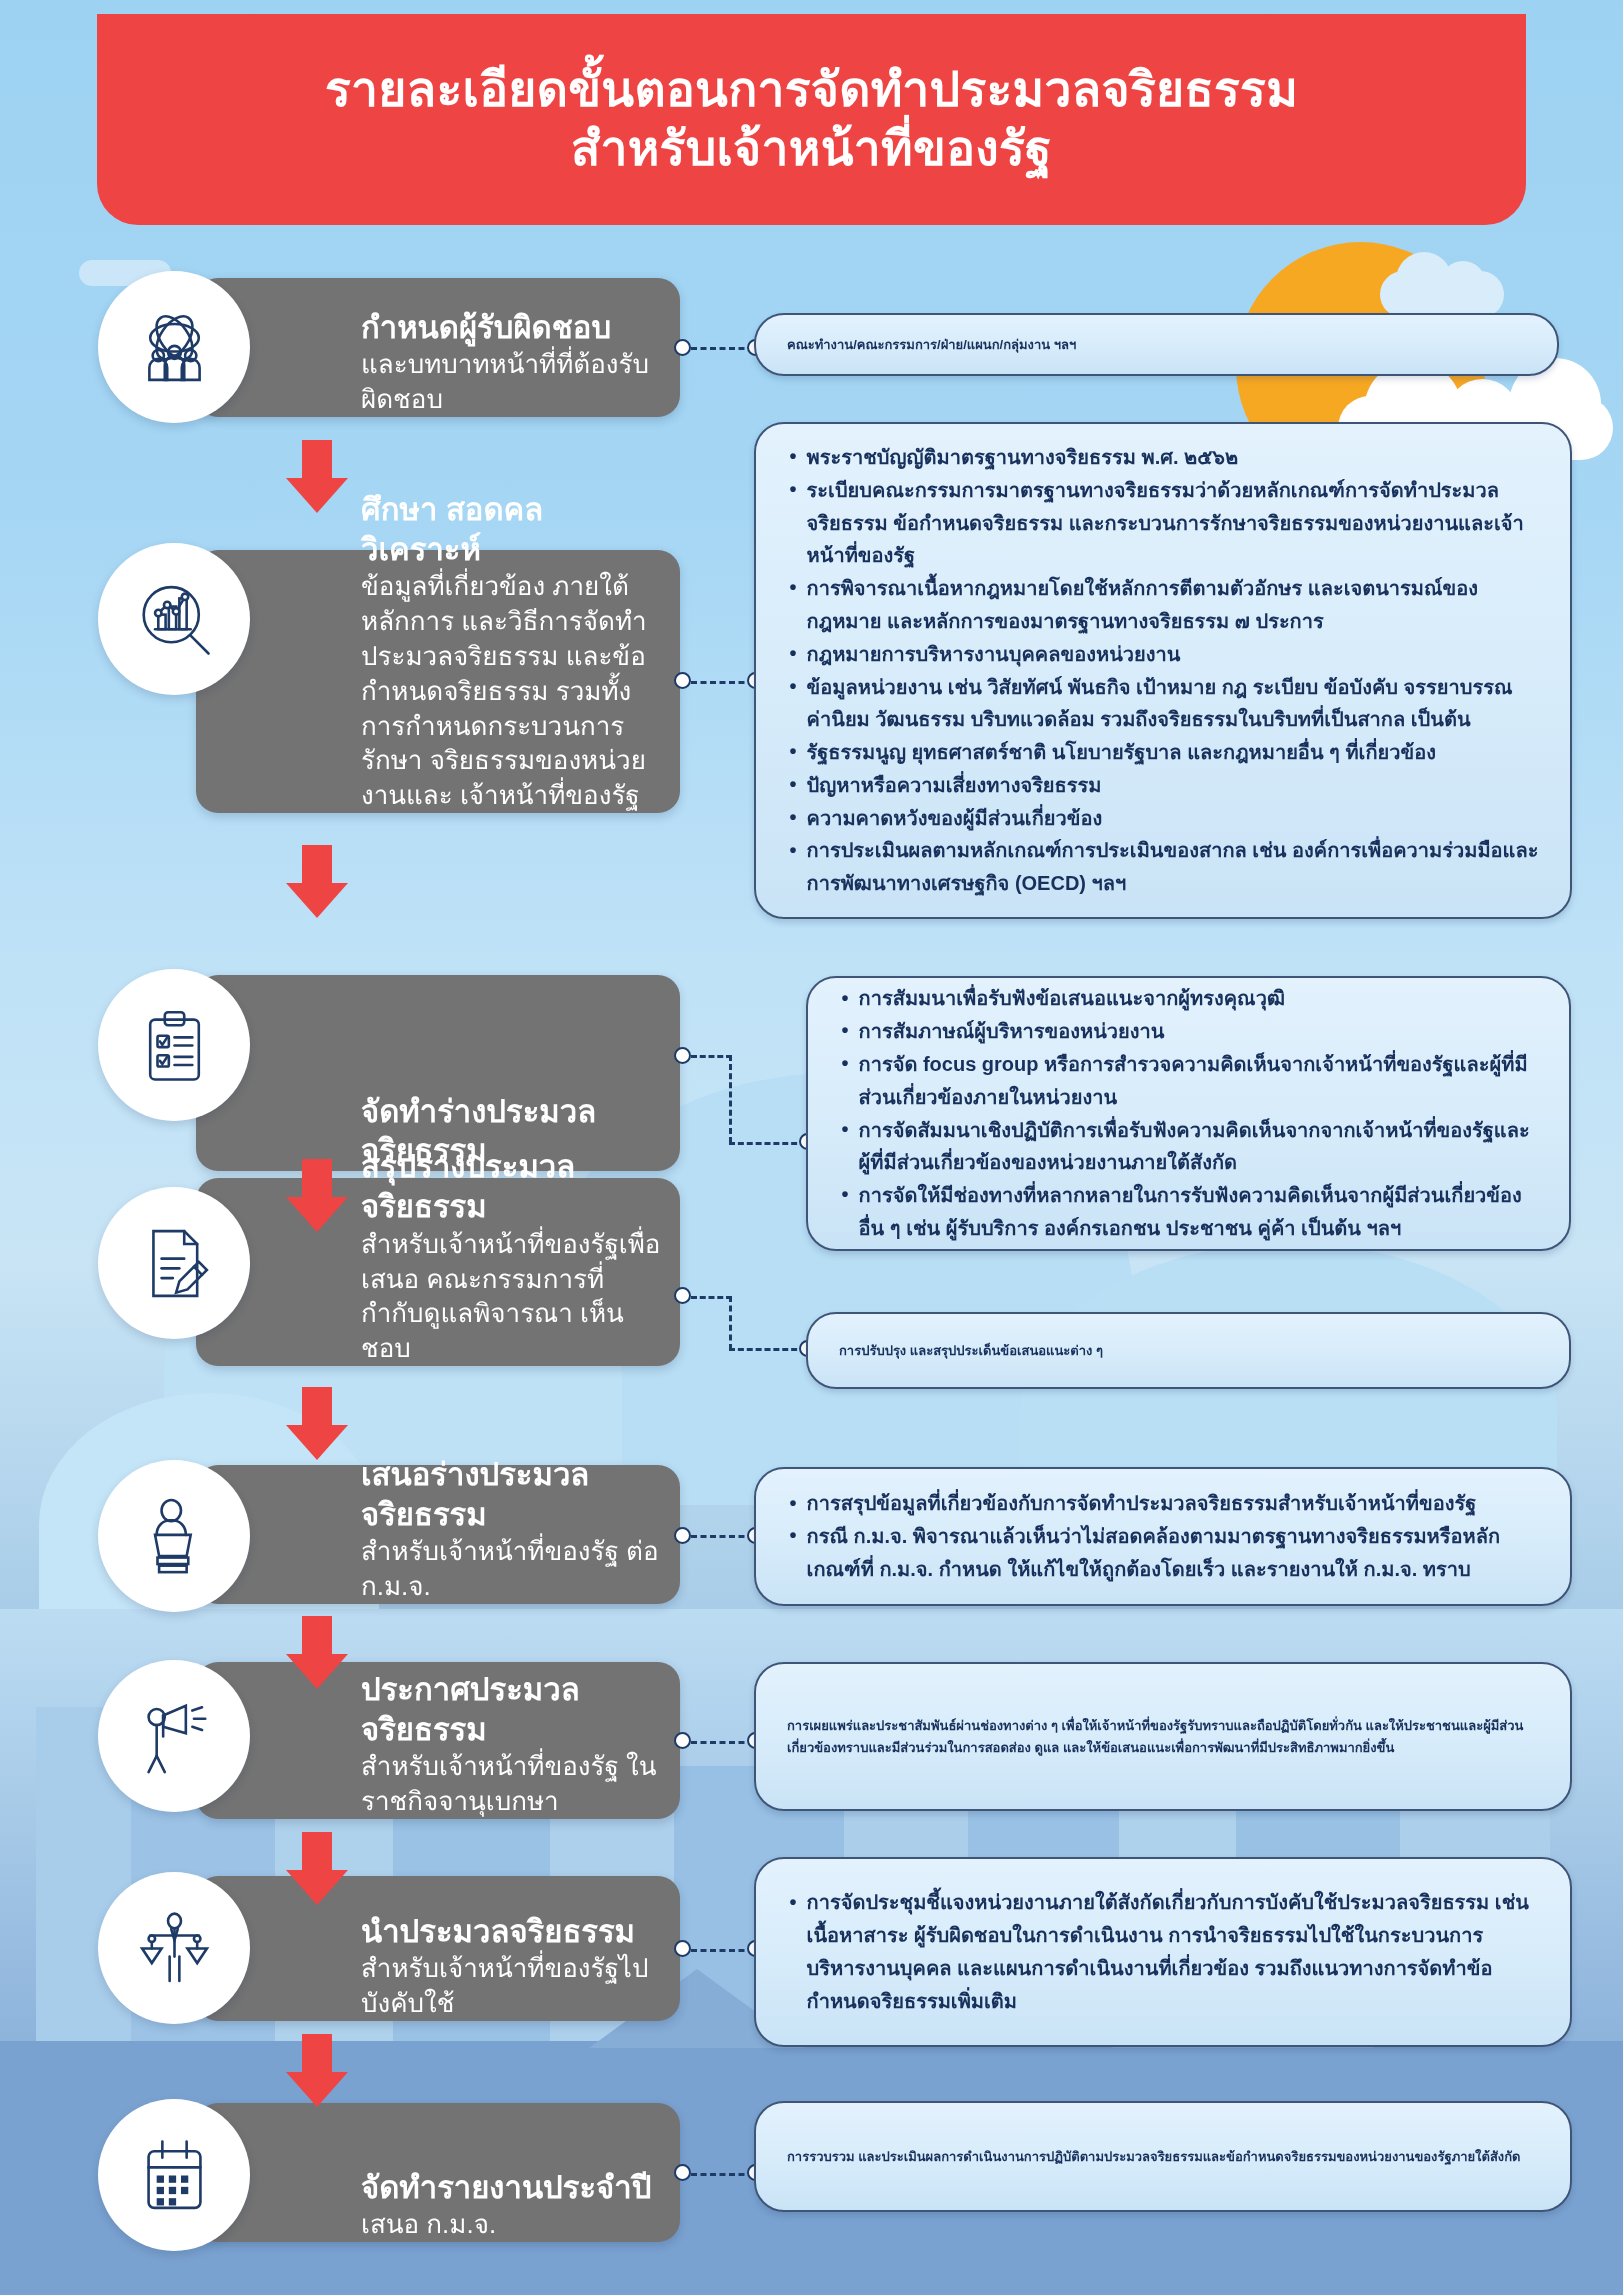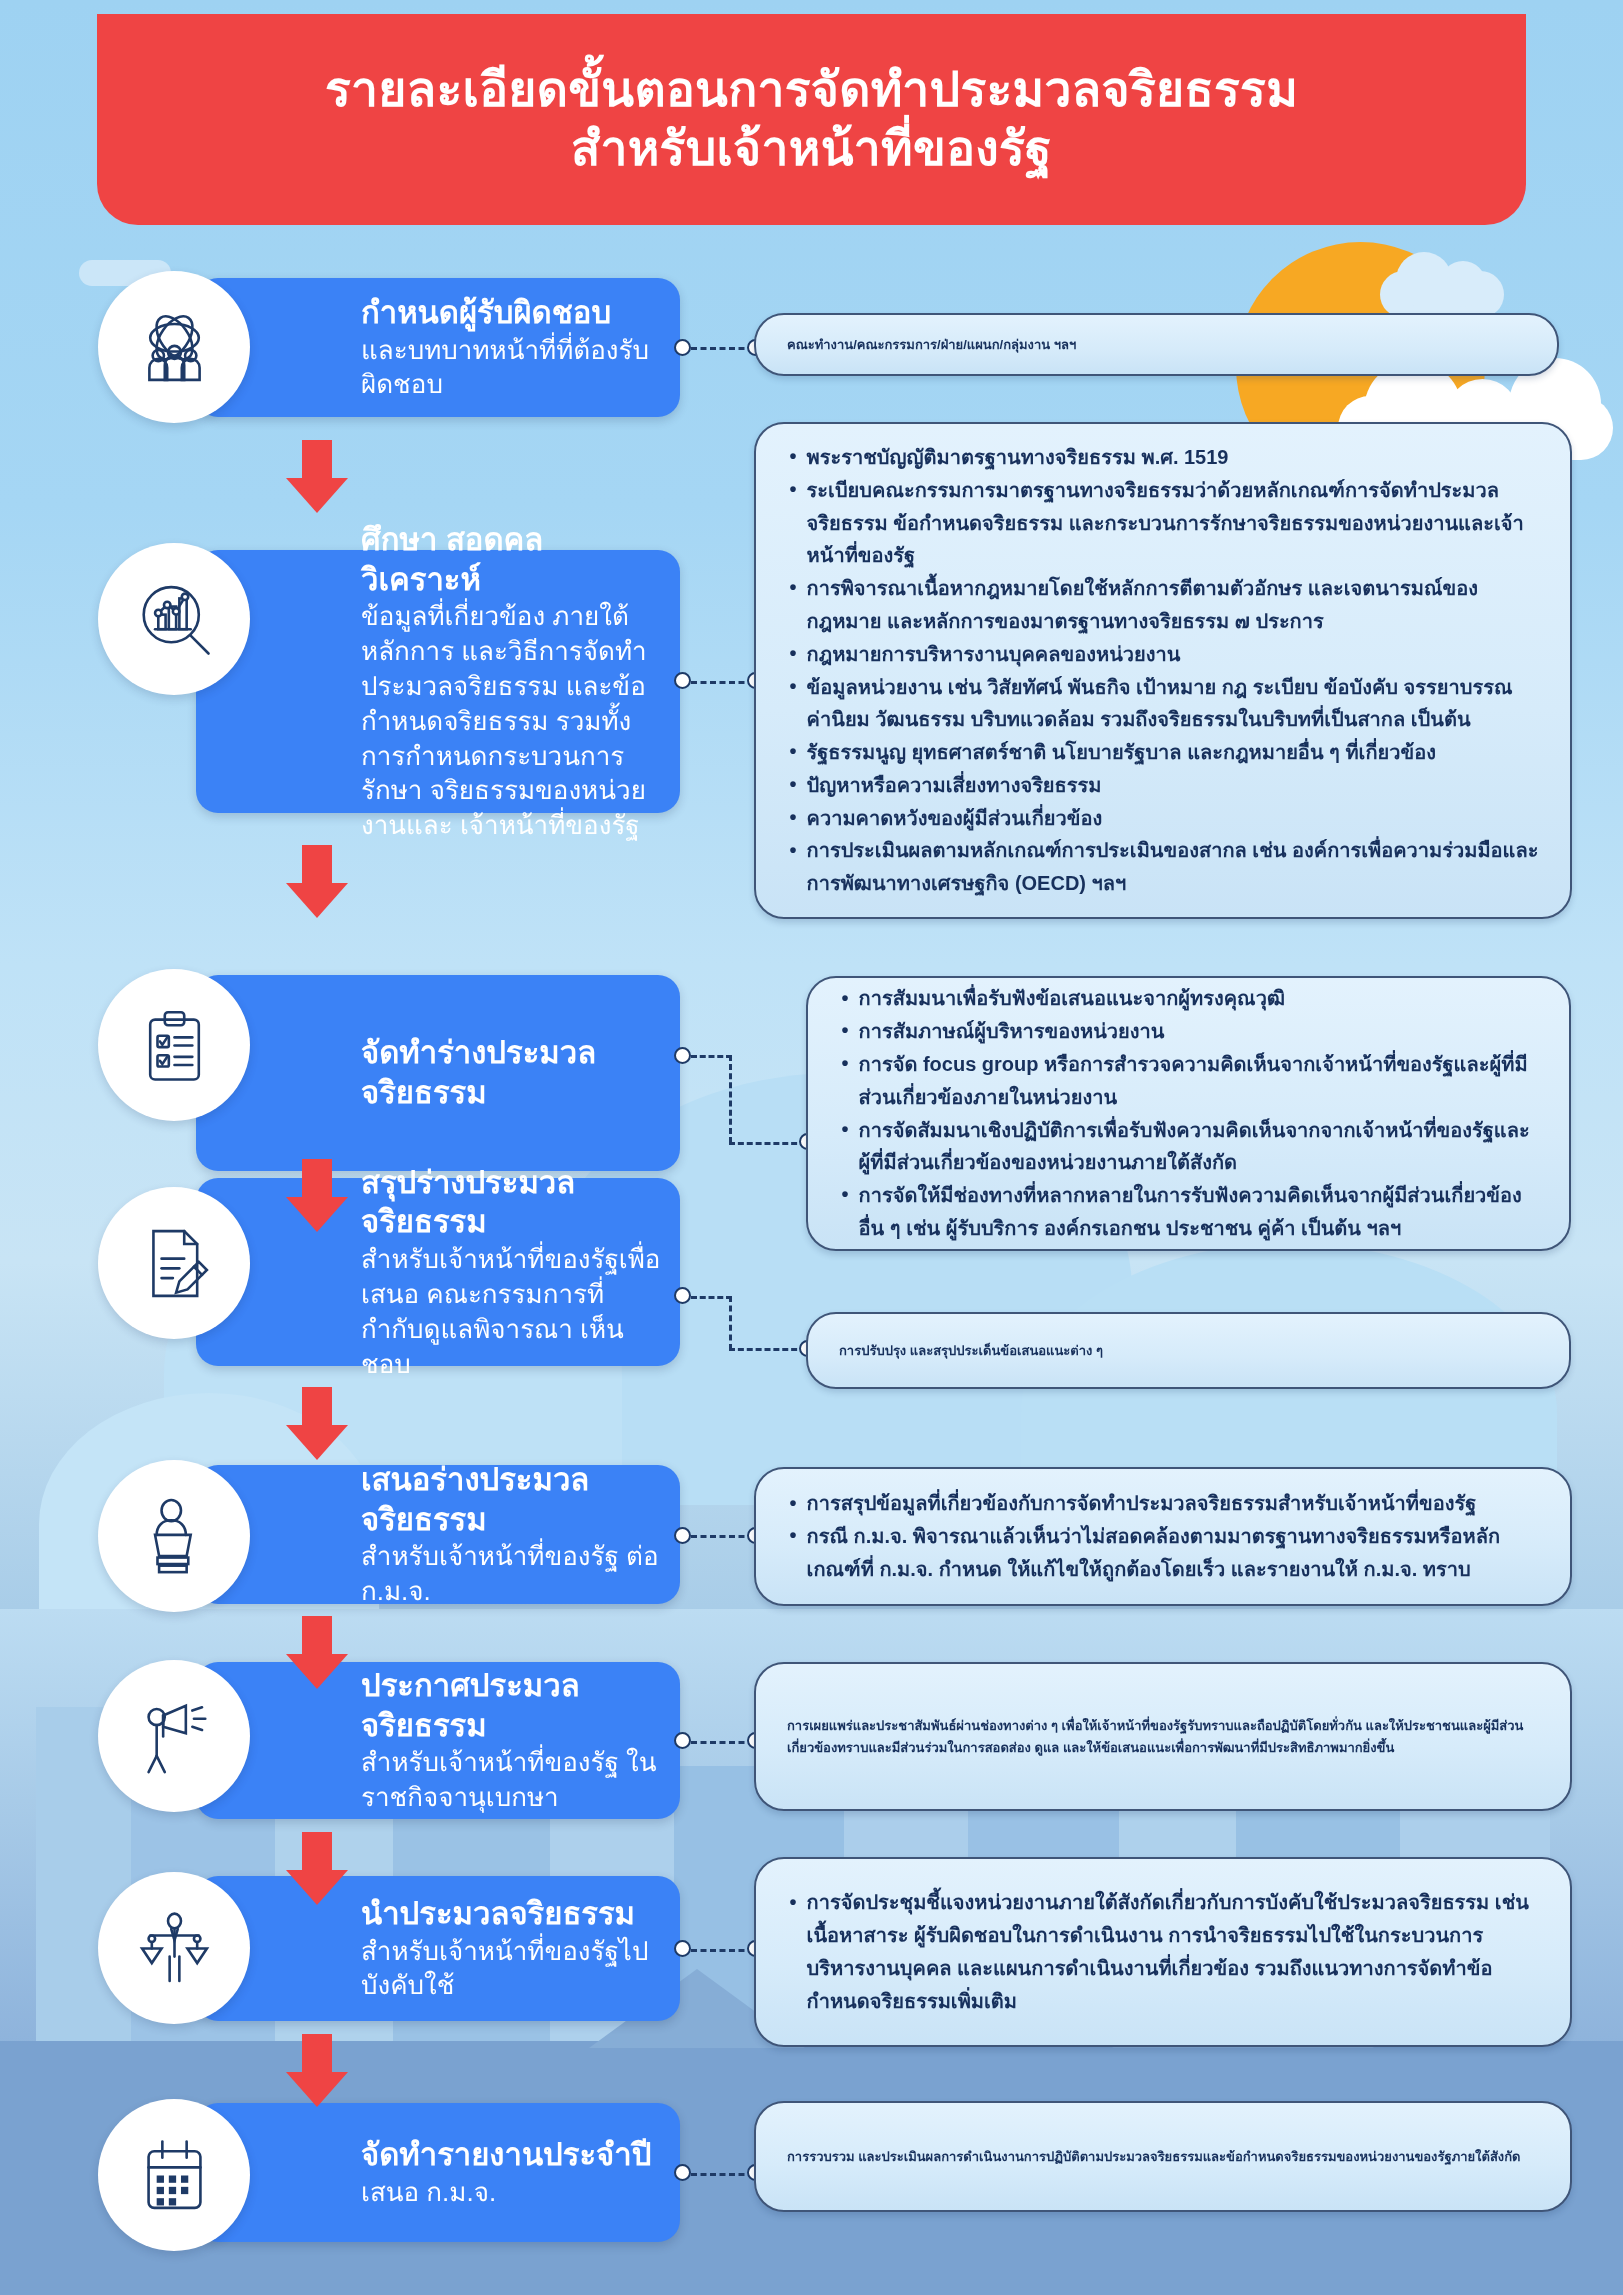--- a/index.html
+++ b/index.html
@@ -46,24 +46,24 @@
     letter-spacing: 0.3px;
   }
 
   
   #flow { position: absolute; inset: 0; z-index: 6; }
 
   .step { position: absolute; }
 
   .step-card {
     position: absolute;
-    background: #3b82f6;
+    background: #737373;
     border-radius: 22px;
     box-shadow: 0 3.9px 9.2px rgba(20,40,80,.18);
-    display: flex; align-items: center;
+    display: flex; align-items: flex-end;
   }
   .step-icon {
     position: absolute;
     left: -2.6px;
     width: 152px; height: 152px;
     background: #ffffff;
     border-radius: 50%;
     display: flex; align-items: center; justify-content: center;
     box-shadow: 0 3.9px 9.2px rgba(20,40,80,.16);
     z-index: 2;
@@ -444,21 +444,21 @@
 
   <div class="bubble" style="left:754px; top:313px; width:805px; height:63px;">
     <div class="inner">
       <p>คณะทำงาน/คณะกรรมการ/ฝ่าย/แผนก/กลุ่มงาน ฯลฯ</p>
     </div>
   </div>
 
   <div class="bubble" style="left:754px; top:422px; width:818px; height:497px;">
     <div class="inner">
       <ul>
-        <li>พระราชบัญญัติมาตรฐานทางจริยธรรม พ.ศ. 1519</li>
+        <li>พระราชบัญญัติมาตรฐานทางจริยธรรม พ.ศ. ๒๕๖๒</li>
         <li>ระเบียบคณะกรรมการมาตรฐานทางจริยธรรมว่าด้วยหลักเกณฑ์การจัดทำประมวลจริยธรรม ข้อกำหนดจริยธรรม และกระบวนการรักษาจริยธรรมของหน่วยงานและเจ้าหน้าที่ของรัฐ</li>
         <li>การพิจารณาเนื้อหากฎหมายโดยใช้หลักการตีตามตัวอักษร และเจตนารมณ์ของกฎหมาย และหลักการของมาตรฐานทางจริยธรรม ๗ ประการ</li>
         <li>กฎหมายการบริหารงานบุคคลของหน่วยงาน</li>
         <li>ข้อมูลหน่วยงาน เช่น วิสัยทัศน์ พันธกิจ เป้าหมาย กฎ ระเบียบ ข้อบังคับ จรรยาบรรณ ค่านิยม วัฒนธรรม บริบทแวดล้อม รวมถึงจริยธรรมในบริบทที่เป็นสากล เป็นต้น</li>
         <li>รัฐธรรมนูญ ยุทธศาสตร์ชาติ  นโยบายรัฐบาล และกฎหมายอื่น ๆ ที่เกี่ยวข้อง</li>
         <li>ปัญหาหรือความเสี่ยงทางจริยธรรม</li>
         <li>ความคาดหวังของผู้มีส่วนเกี่ยวข้อง</li>
         <li>การประเมินผลตามหลักเกณฑ์การประเมินของสากล เช่น องค์การเพื่อความร่วมมือและการพัฒนาทางเศรษฐกิจ (OECD) ฯลฯ</li>
       </ul>
     </div>

